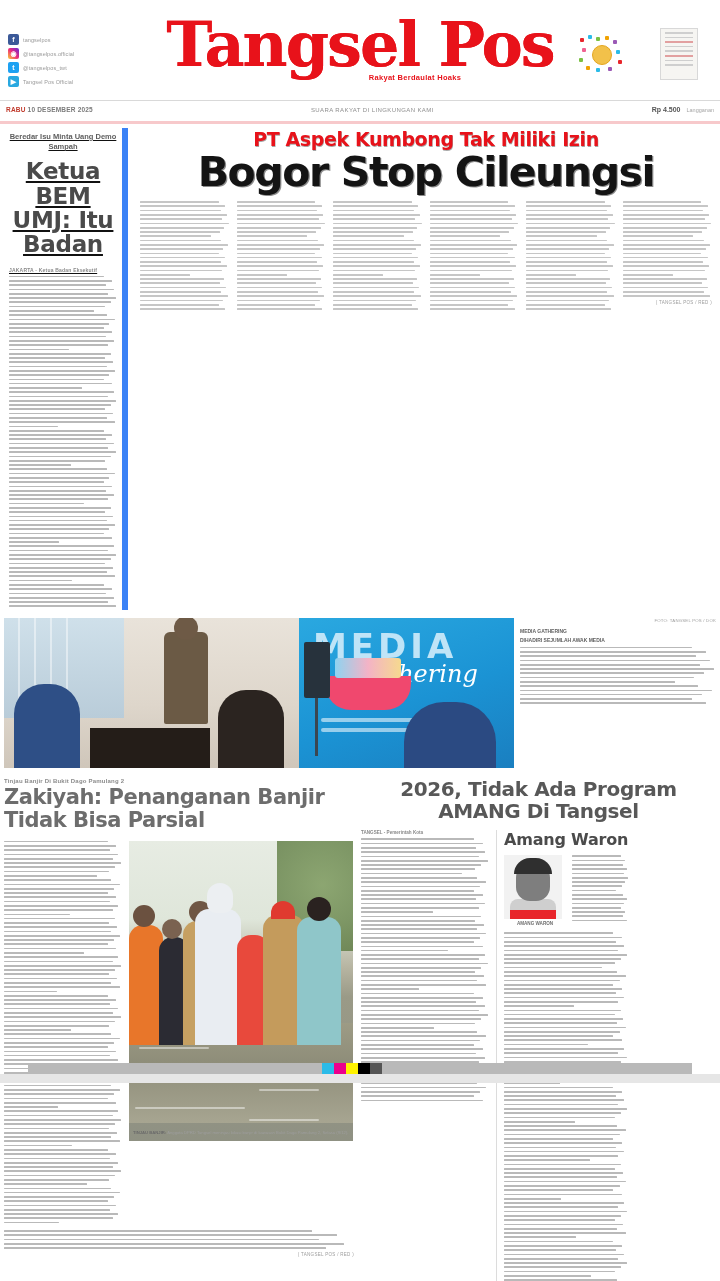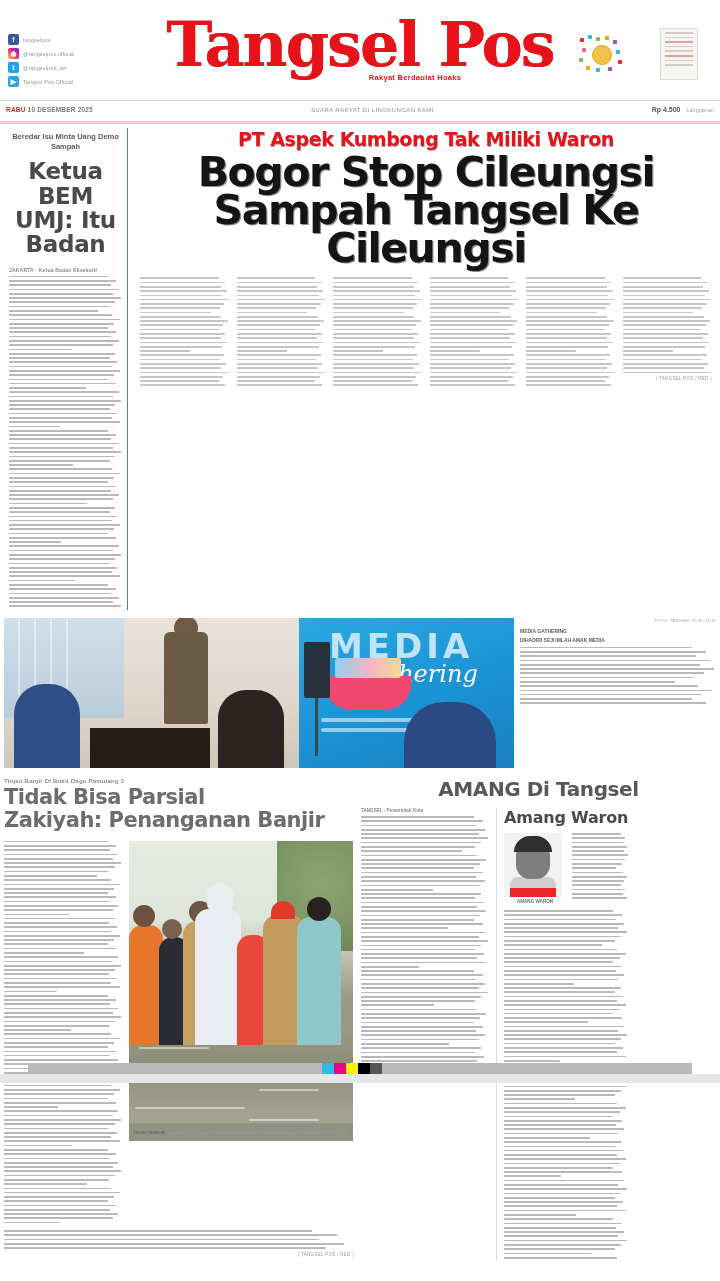--- a/index.html
+++ b/index.html
@@ -55,21 +55,21 @@
 
   
   .greek{display:block;}
   .greek span{display:block;background:#b9b9b9;height:1.7px;margin-bottom:2.6px;
               border-radius:.5px;}
   .greek.lite span{background:#c6c6c6;}
 
   
   .top-sec{display:flex;padding:4px 4px 0 4px;box-sizing:border-box;}
   .col-left{width:124px;flex:0 0 124px;padding:0 5px;box-sizing:border-box;
-            border-right:1px solid #3b82f6;}
+            border-right:6px solid #3b82f6;text-decoration:underline;}
   .col-main{flex:1;padding-left:8px;box-sizing:border-box;}
 
   .lead-kicker{font-size:7.5px;font-weight:bold;color:#5d5d5d;text-align:center;
                line-height:1.35;margin-top:4px;filter:blur(.3px);}
   .lead-hl{font-family:"DejaVu Sans",sans-serif;font-weight:bold;text-align:center;
            font-size:23px;line-height:1.06;color:#4a4a4a;margin-top:7px;
            letter-spacing:-.3px;filter:blur(.35px);}
   .lead-body{margin-top:10px;}
   .lead-body .dropstart{font-size:5px;color:#8a8a8a;font-weight:bold;
                         letter-spacing:.2px;margin-bottom:3px;filter:blur(.2px);}
@@ -91,21 +91,21 @@
   .photo-row{display:flex;margin-top:8px;padding:0 4px;gap:6px;}
   .photo-main{position:relative;width:510px;height:150px;overflow:hidden;
               background:#c9d6de;flex:0 0 510px;}
   .ph-wall{position:absolute;inset:0;background:linear-gradient(180deg,#e9e3da 0%,#ded6cb 58%,#cfc6ba 100%);}
   .ph-win{position:absolute;left:0;top:0;width:120px;height:100px;
           background:linear-gradient(180deg,#cfe0ea,#b9ccd9);}
   .ph-win i{position:absolute;top:0;bottom:0;width:2px;background:rgba(255,255,255,.45);}
   .ph-banner{position:absolute;right:0;top:0;width:215px;height:150px;
              background:linear-gradient(160deg,#2aa8e0 0%,#1b93d4 55%,#1a7fc0 100%);}
   .ph-banner .mg1{position:absolute;left:14px;top:8px;font-size:34px;font-weight:bold;
-                  color:#bfe4f7;letter-spacing:4px;font-family:"DejaVu Sans",sans-serif;margin-left:16px;}
+                  color:#bfe4f7;letter-spacing:4px;font-family:"DejaVu Sans",sans-serif;}
   .ph-banner .mg2{position:absolute;left:56px;top:42px;font-size:24px;color:#fff;
                   font-family:"DejaVu Serif",serif;font-style:italic;}
   .ph-boat{position:absolute;left:26px;top:58px;width:86px;height:34px;
            background:#f0486e;border-radius:0 0 26px 26px;}
   .ph-boat:after{content:"";position:absolute;left:10px;top:-18px;width:66px;height:20px;
                  background:linear-gradient(90deg,#8fd3f0,#f3b3c6,#f6d98f);border-radius:3px;}
   .ph-bline{position:absolute;left:22px;width:120px;height:4px;background:rgba(255,255,255,.55);border-radius:2px;}
   .ph-spk{position:absolute;left:300px;top:24px;width:26px;height:56px;background:#27323c;border-radius:2px;}
   .ph-spk:after{content:"";position:absolute;left:11px;top:56px;width:3px;height:58px;background:#3b4650;}
   .ph-stand{position:absolute;left:160px;top:14px;width:44px;height:92px;
@@ -344,23 +344,22 @@
             <span style="width:95%"></span>
             <span style="width:90%"></span>
             <span style="width:97%"></span>
             <span style="width:92%"></span>
             <span style="width:99%"></span>
           </div>
       </div>
     </div>
 
     <div class="col-main">
-      <div class="kicker-red">PT Aspek Kumbong Tak Miliki Waron</div>
+      <div class="kicker-red">PT Aspek Kumbong Tak Miliki Izin</div>
       <div class="mega-hl">Bogor Stop Cileungsi</div>
-      <div class="mega-hl">Sampah Tangsel Ke Cileungsi</div>
 
       <div class="story-cols">
         <div class="c">
             <div class="greek lite">
               <span style="width:88%"></span>
               <span style="width:95%"></span>
               <span style="width:90%"></span>
               <span style="width:97%"></span>
               <span style="width:92%"></span>
               <span style="width:99%"></span>
@@ -585,22 +584,22 @@
           <span style="width:88%"></span>
           <span style="width:95%"></span>
         </div>
     </div>
   </div>
 
   <div class="mid-sec">
 
     <div class="mid-left">
       <div class="sub-kicker">Tinjau Banjir Di Bukit Dago Pamulang 2</div>
+      <div class="sub-hl">Zakiyah: Penanganan Banjir</div>
       <div class="sub-hl">Tidak Bisa Parsial</div>
-      <div class="sub-hl">Zakiyah: Penanganan Banjir</div>
 
       <div class="mid-body">
         <div class="c" style="flex:0 0 118px">
           <div class="greek">
               <span style="width:88%"></span>
               <span style="width:95%"></span>
               <span style="width:90%"></span>
               <span style="width:97%"></span>
               <span style="width:92%"></span>
               <span style="width:99%"></span>
@@ -729,20 +728,21 @@
               <span style="width:90%"></span>
               <span style="width:97%"></span>
               <span style="width:92%"></span>
             </div>
           <div class="endmark">( TANGSEL POS / RED )</div>
         </div>
       </div>
     </div>
 
     <div class="mid-right">
+      <div class="sub-hl2">2026, Tidak Ada Program</div>
       <div class="sub-hl2">AMANG Di Tangsel</div>
 
       <div class="mid-body">
         <div class="c" style="flex:0 0 128px">
           <div class="dropstart" style="font-size:4.6px;color:#8a8a8a;font-weight:bold;margin-bottom:3px;filter:blur(.2px)">TANGSEL - Pemerintah Kota</div>
           <div class="greek">
               <span style="width:88%"></span>
               <span style="width:95%"></span>
               <span style="width:90%"></span>
               <span style="width:97%"></span>

